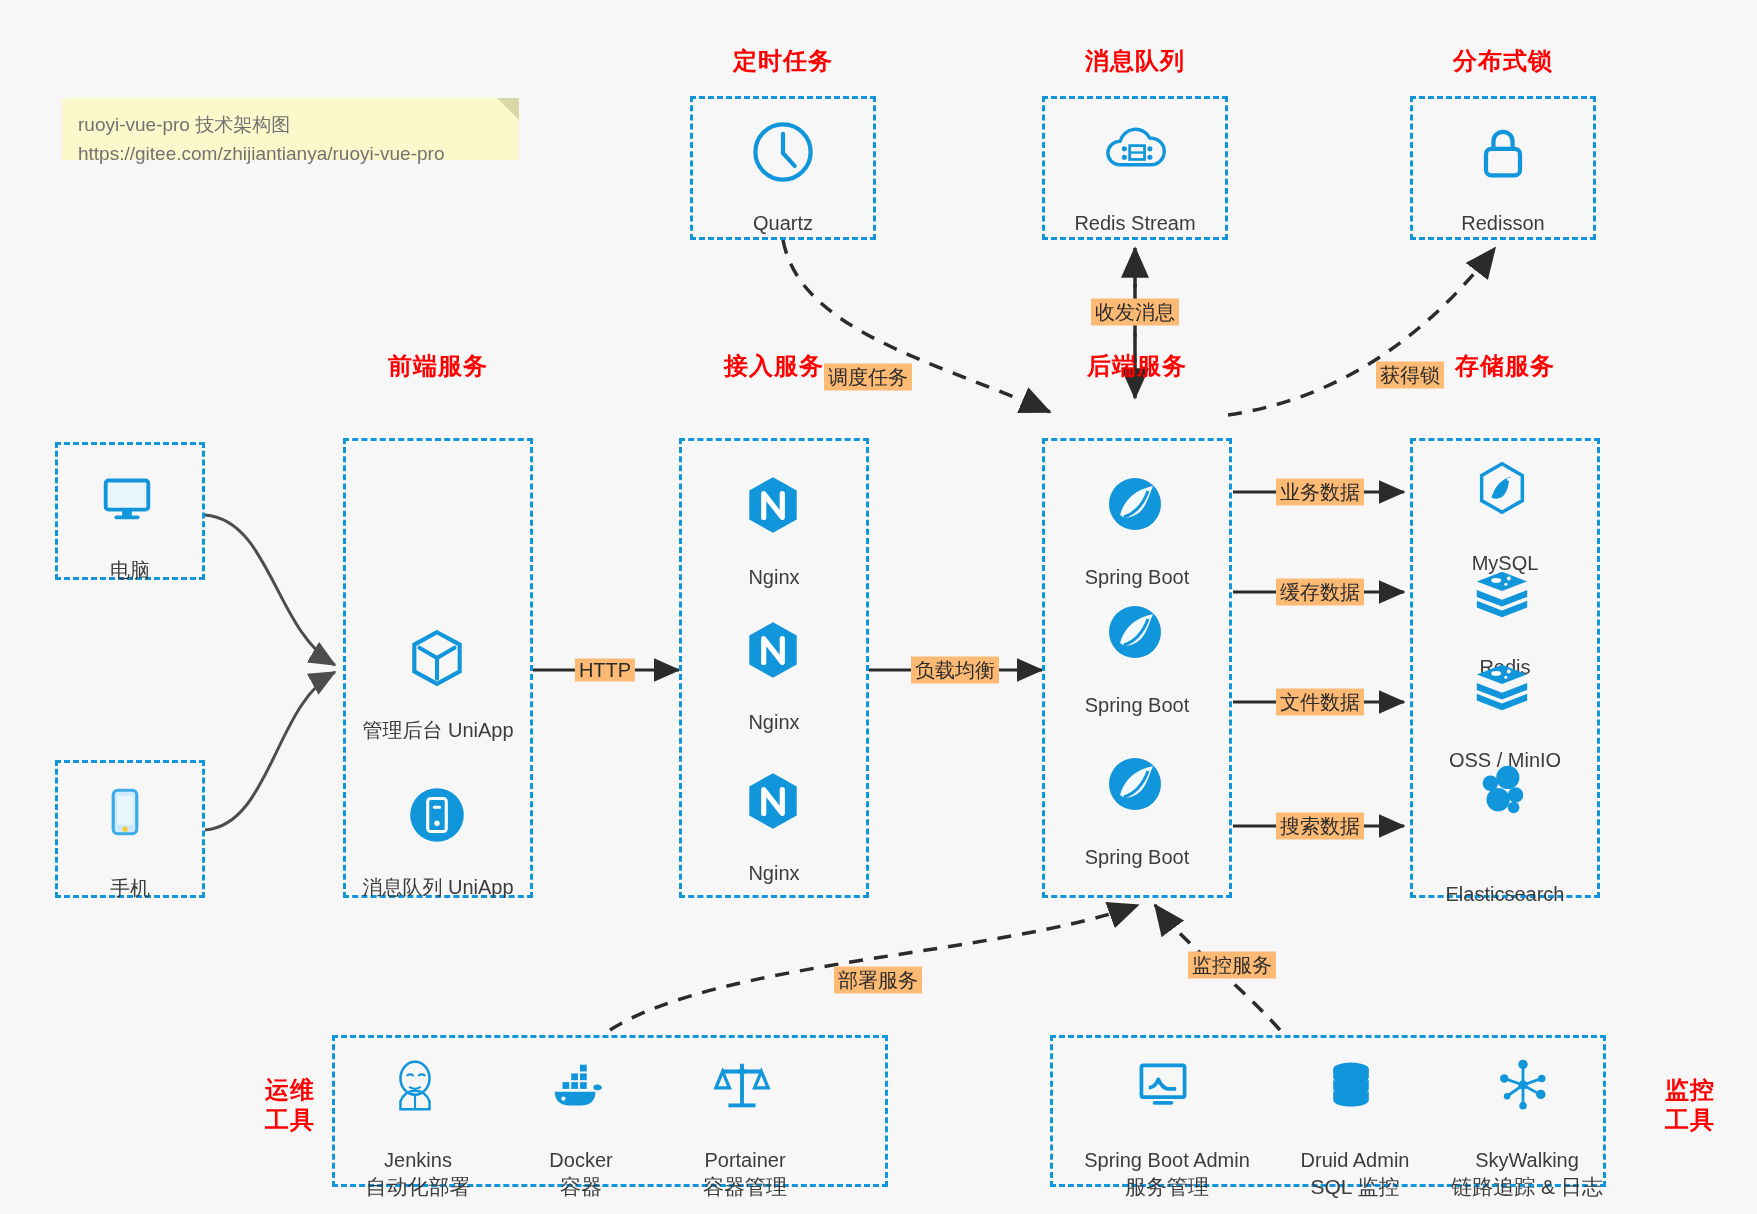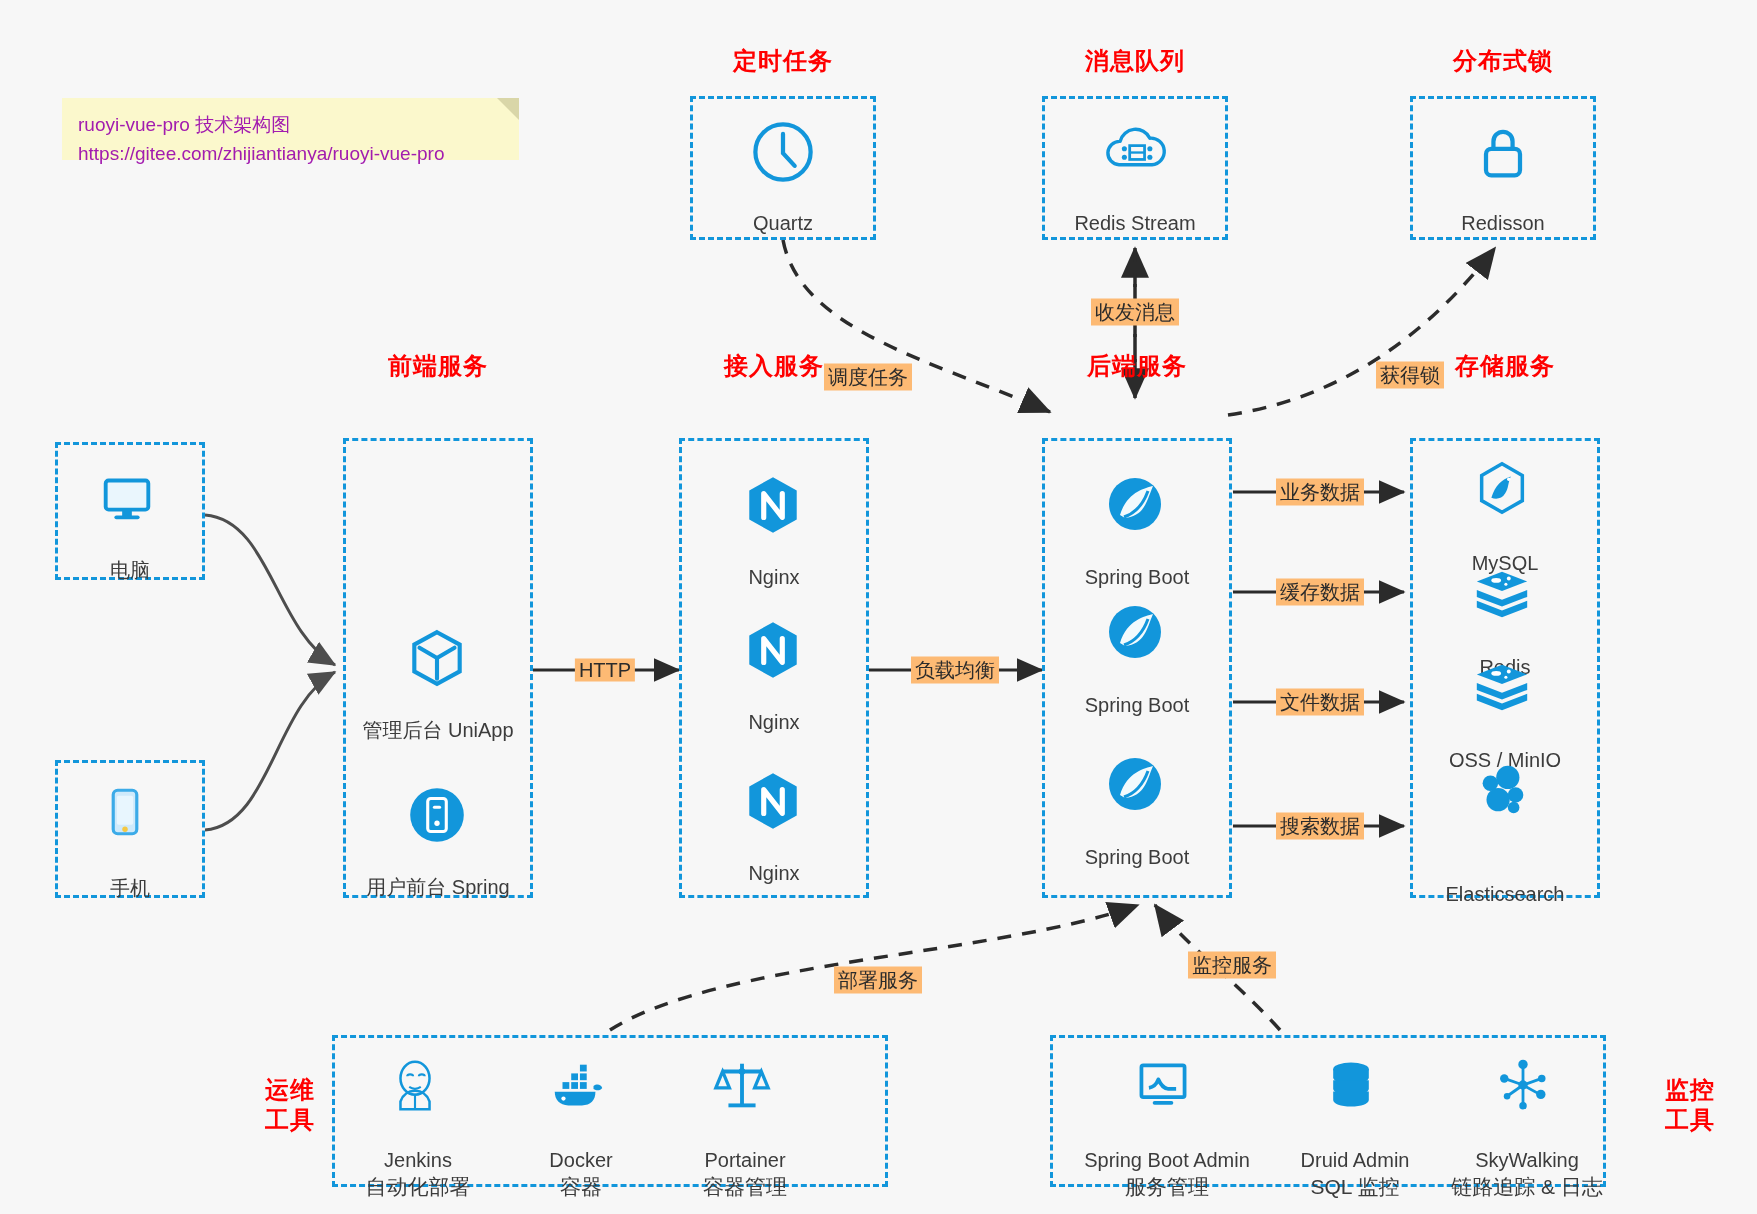--- a/index.html
+++ b/index.html
@@ -11,21 +11,21 @@
     color:#333;
   }
   #stage{position:absolute;left:0;top:0;width:1757px;height:1214px;}
   svg.edges{position:absolute;left:0;top:0;width:1757px;height:1214px;pointer-events:none;}
 
   
   .note{
     position:absolute;left:62px;top:98px;width:457px;height:62px;
     background:#fbf8cc;
     padding:12px 16px 0 16px;box-sizing:border-box;
-    line-height:1.55;font-size:19px;color:#a21caf;
+    line-height:1.55;font-size:19px;color:#737373;
   }
   .note .fold{
     position:absolute;right:0;top:0;width:0;height:0;
     border-left:22px solid transparent;border-top:22px solid #d9d6a8;
   }
   .note .line{white-space:nowrap;}
 
   
   .group{
     position:absolute;
@@ -188,21 +188,21 @@
 
   <div class="node" style="left:363px;top:782px;">
     <span class="ico">
       <svg viewBox="0 0 64 64" width="66" height="66">
         <circle cx="32" cy="32" r="26" fill="#1296db"></circle>
         <rect x="23" y="16" width="18" height="32" rx="3" fill="none" stroke="#fff" stroke-width="3"></rect>
         <rect x="28" y="23" width="8" height="3" rx="1.5" fill="#fff"></rect>
         <circle cx="32" cy="40" r="2.6" fill="#fff"></circle>
       </svg>
     </span>
-    <span class="lbl">用户前台 Spring</span>
+    <span class="lbl">消息队列 UniApp</span>
   </div>
 
   <div class="group-title" style="left:679px;top:350px;width:190px;">接入服务</div>
   <div class="group" style="left:679px;top:438px;width:190px;height:460px;"></div>
 
   <div class="node" style="left:699px;top:472px;">
     <span class="ico">
       <svg viewBox="0 0 64 64" width="66" height="66">
         <path d="M32 5 L55 18 L55 46 L32 59 L9 46 L9 18 Z" fill="#1296db"></path>
         <path d="M23 44 L23 21 L41 44 L41 21" fill="none" stroke="#fff" stroke-width="5" stroke-linejoin="round" stroke-linecap="round"></path>

